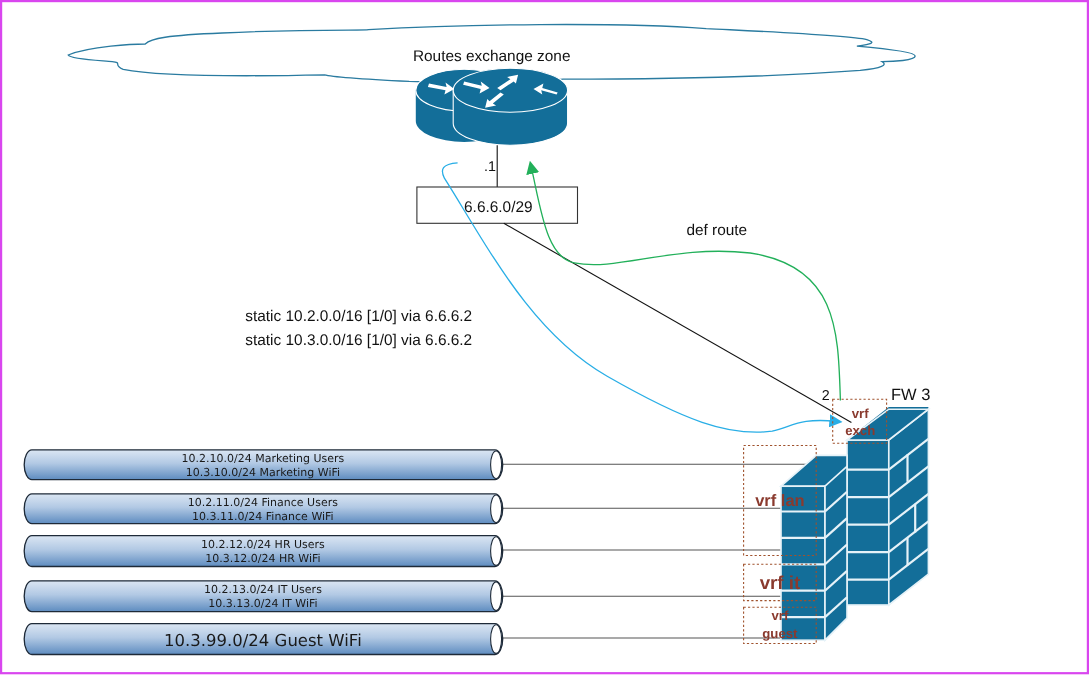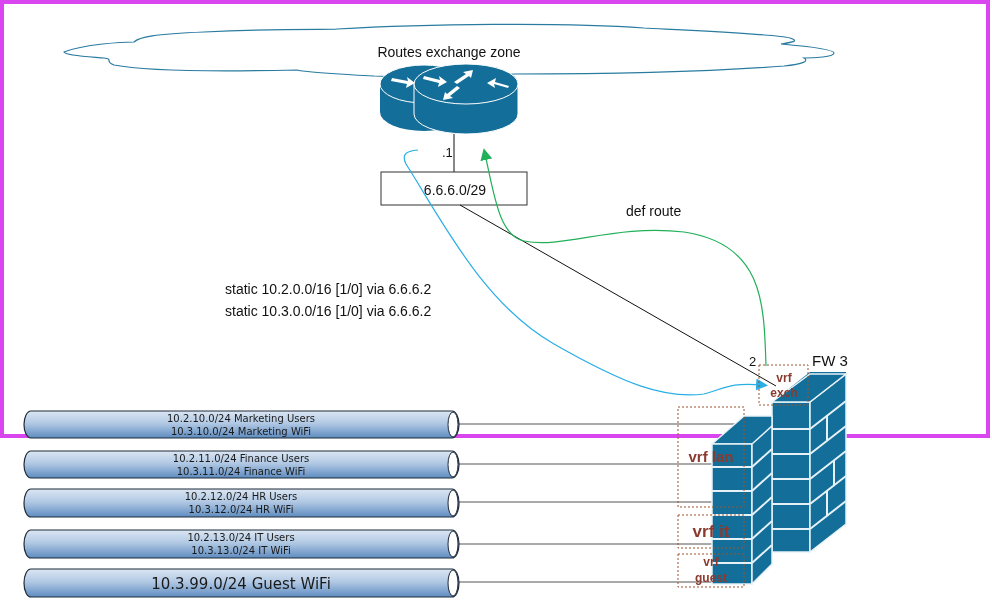--- a/index.html
+++ b/index.html
@@ -1,17 +1,17 @@
 <!DOCTYPE html>
 <html><head>
 <meta charset="utf-8">
 <style>
   html, body { margin:0; padding:0; background:#ffffff; }
   body { width:992px; height:615px; position:relative; overflow:hidden; font-family:"Liberation Sans", sans-serif; }
-  #frame { position:absolute; left:0; top:0; width:990px; height:438px; border:4px solid #d946ef; box-sizing:border-box; background:#fff; }
+  #frame { position:absolute; left:0; top:0; width:990px; height:613px; border:2px solid #d946ef; box-sizing:border-box; background:#fff; }
   svg { position:absolute; left:0; top:0; }
   .lbl { font-family:"Liberation Sans", sans-serif; fill:#111; }
   .vrf { font-family:"Liberation Sans", sans-serif; fill:#8a3a2e; font-weight:bold; }
   .seg { font-family:"DejaVu Sans", sans-serif; fill:#1a1a1a; }
 </style>
 </head>
 <body>
 
 <div id="frame">
 <svg width="992" height="615" viewBox="0 0 992 615">

